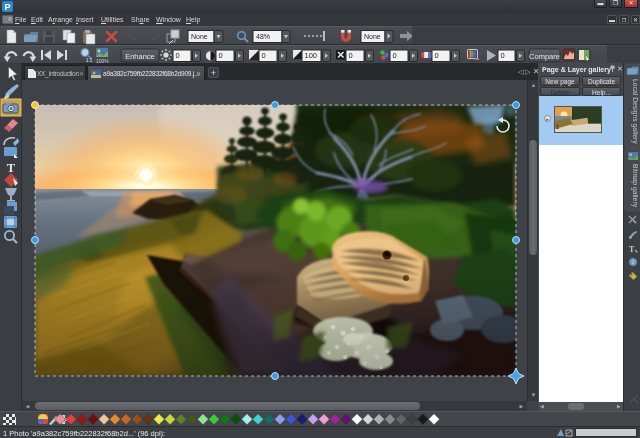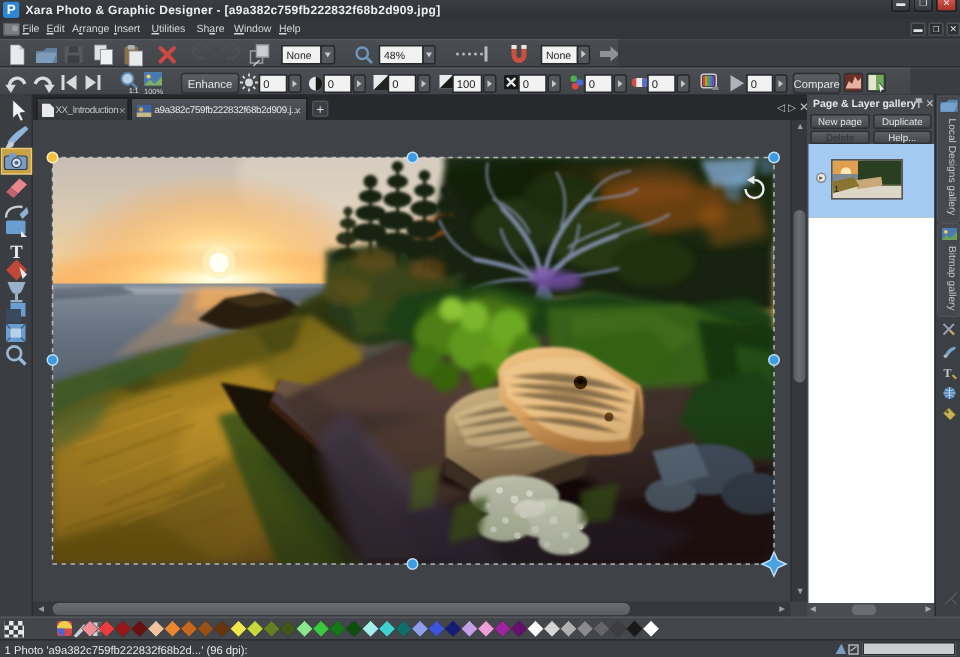--- a/index.html
+++ b/index.html
@@ -37,21 +37,20 @@
 #statusbar{left:0;top:426px;width:640px;height:12px;background:#3b3e42;border-top:1px solid #2a2c2e;color:#e8e8e8;font-size:7.5px;}
 </style></head>
 <body>
 <div id="app">
 
 <div class="abs" id="titlebar">
   <svg class="abs" style="left:2px;top:1px" width="11" height="11">
         <rect x="0" y="0" width="11" height="11" rx="2" fill="#2f87d4"></rect>
         <text x="5.5" y="8.5" font-size="9" font-weight="bold" fill="#fff" text-anchor="middle" font-family="Liberation Sans">P</text>
       </svg>
-  <div class="abs ttext">Xara Photo &amp; Graphic Designer - [a9a382c759fb222832f68b2d909.jpg]</div>
   <div class="abs wbtn" style="left:594px;">▬</div>
   <div class="abs wbtn" style="left:609px;">❐</div>
   <div class="abs wbtn" style="left:624px;background:linear-gradient(#d4524a,#a3322c);width:14px;">✕</div>
 </div>
 
 <div class="abs" id="menubar">
   <svg class="abs" style="left:2px;top:2px" width="11" height="9">
         <rect x="0" y="0" width="12" height="9" rx="1" fill="#5a5d62"></rect>
         <rect x="1" y="1" width="10" height="7" fill="#7a7d82"></rect>
         <circle cx="8" cy="4" r="2" fill="#9a9da2"></circle>

